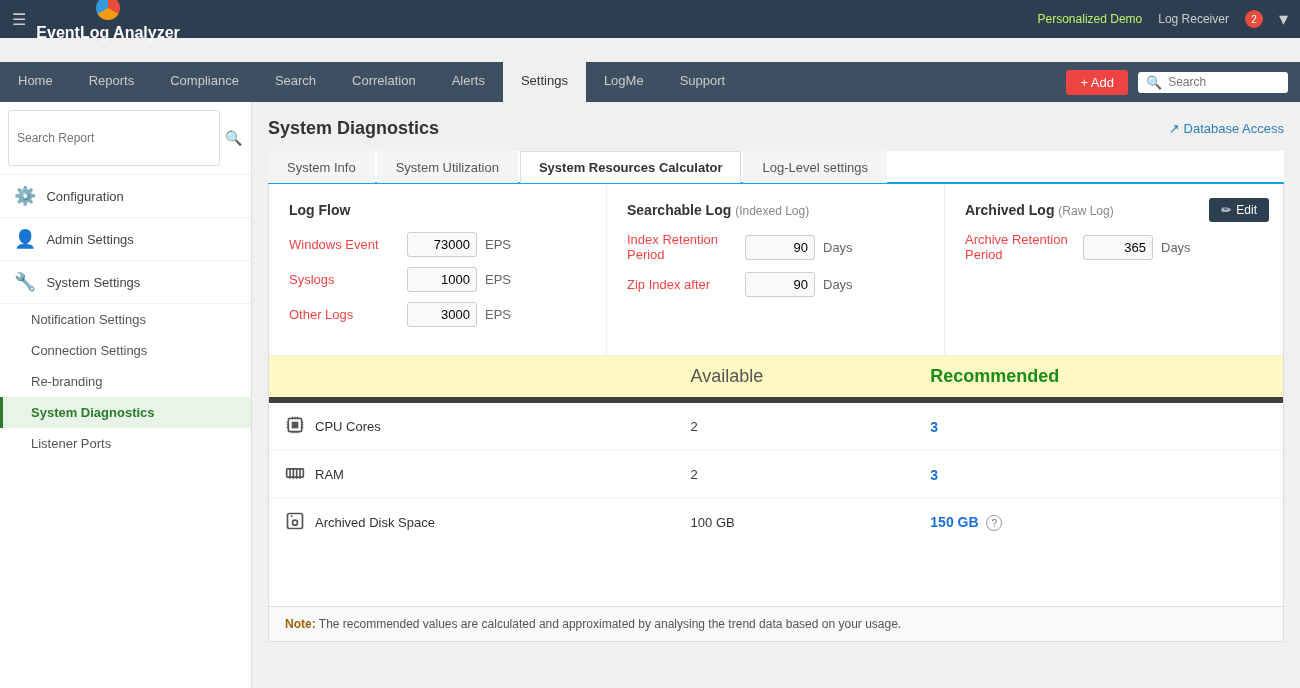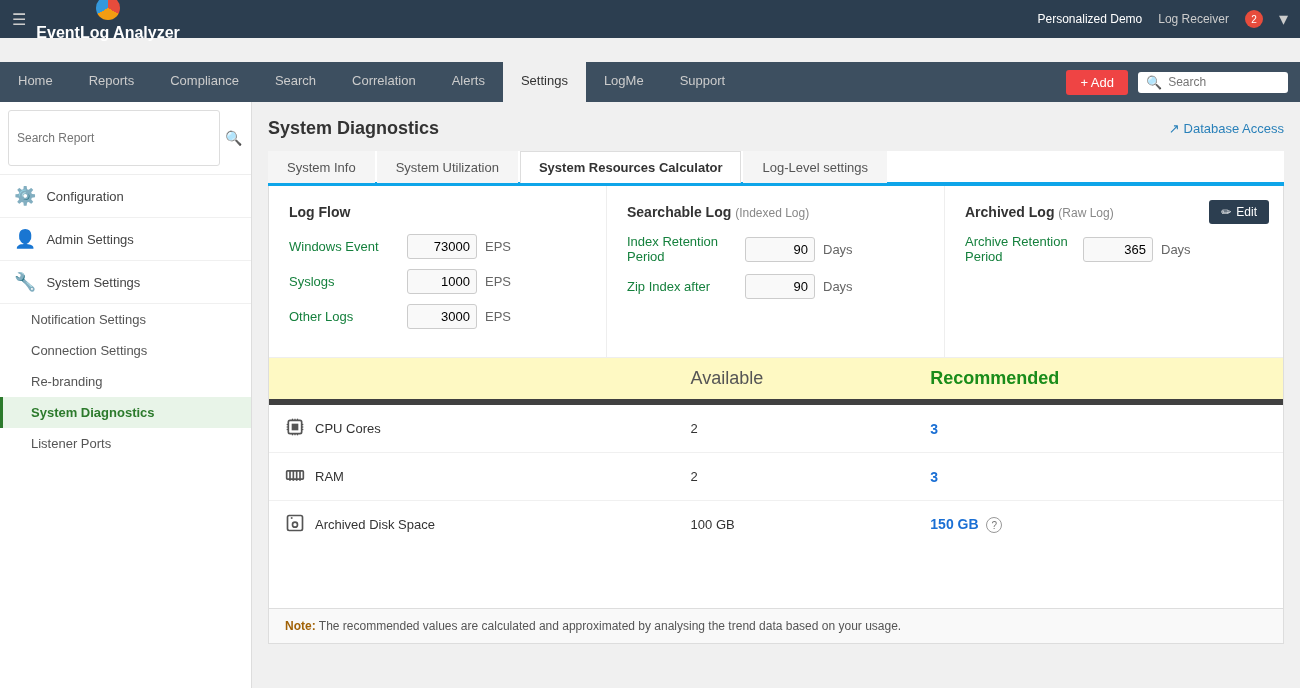--- a/index.html
+++ b/index.html
@@ -16,21 +16,21 @@
     }
     .top-header-left { display: flex; align-items: center; gap: 10px; }
     .hamburger { color: #ccc; font-size: 16px; cursor: pointer; }
     .brand { color: white; font-size: 16px; font-weight: bold; display: flex; align-items: center; gap: 4px; flex-direction: column; }
     .brand-logo { 
       width: 24px; height: 24px; 
       background: conic-gradient(#e74c3c 0deg 120deg, #f39c12 120deg 240deg, #3498db 240deg 360deg);
       border-radius: 50%;
     }
     .top-header-right { display: flex; align-items: center; gap: 16px; color: #ccc; font-size: 12px; }
-    .top-header-right .demo-link { color: #ffffff; cursor: pointer; padding-left: 26px; }
+    .top-header-right .demo-link { color: #bef264; cursor: pointer; padding-left: 26px; }
     .top-header-right .log-receiver { color: #ccc; cursor: pointer; }
     .notif-badge { 
       background: #e74c3c; color: white; border-radius: 50%;
       width: 18px; height: 18px; font-size: 10px;
       display: flex; align-items: center; justify-content: center;
     }
     .user-avatar { color: #ccc; font-size: 18px; cursor: pointer; }
 
     
     .nav-bar {
@@ -102,21 +102,21 @@
 
     
     .content { flex: 1; padding: 16px; overflow-y: auto; background: #f0f0f0; }
 
     
     .page-header { display: flex; align-items: center; justify-content: space-between; margin-bottom: 12px; }
     .page-title { font-size: 18px; font-weight: bold; color: #333; }
     .db-access-link { color: #2980b9; font-size: 13px; cursor: pointer; display: flex; align-items: center; gap: 4px; }
 
     
-    .tab-bar { display: flex; border-bottom: 4px solid #0ea5e9; background: white; margin-bottom: 0; }
+    .tab-bar { display: flex; border-bottom: 2px solid #0ea5e9; background: white; margin-bottom: 0; }
     .tab {
       padding: 8px 18px; cursor: pointer; font-size: 13px; color: #555;
       border: 1px solid transparent; border-bottom: none; margin-bottom: -1px;
       background: #f5f5f5; margin-right: 2px;
     }
     .tab.active { 
       background: white; color: #333; font-weight: bold;
       border-color: #ddd; border-bottom-color: white;
     }
 
@@ -127,21 +127,21 @@
     .log-flow-grid { 
       display: grid; 
       grid-template-columns: 1fr 1fr 1fr;
       border-bottom: 1px solid #eee;
     }
     .log-flow-section { padding: 18px 20px; border-right: 1px solid #eee; position: relative; }
     .log-flow-section:last-child { border-right: none; }
     .section-title { font-weight: bold; font-size: 14px; margin-bottom: 14px; }
     .section-title span { font-weight: normal; font-size: 12px; color: #888; }
     .field-row { display: flex; align-items: center; gap: 8px; margin-bottom: 10px; }
-    .field-label { width: 110px; font-size: 13px; color: #15803d; }
+    .field-label { width: 110px; font-size: 13px; color: #ef4444; }
     .field-input { 
       width: 70px; border: 1px solid #ccc; border-radius: 3px;
       padding: 4px 6px; font-size: 13px; text-align: right; background: #f9f9f9;
     }
     .field-unit { font-size: 13px; color: #666; }
     .edit-btn {
       position: absolute; top: 14px; right: 14px;
       background: #2c3e50; color: white; border: none;
       padding: 5px 12px; border-radius: 3px; cursor: pointer; font-size: 12px;
       display: flex; align-items: center; gap: 5px;

